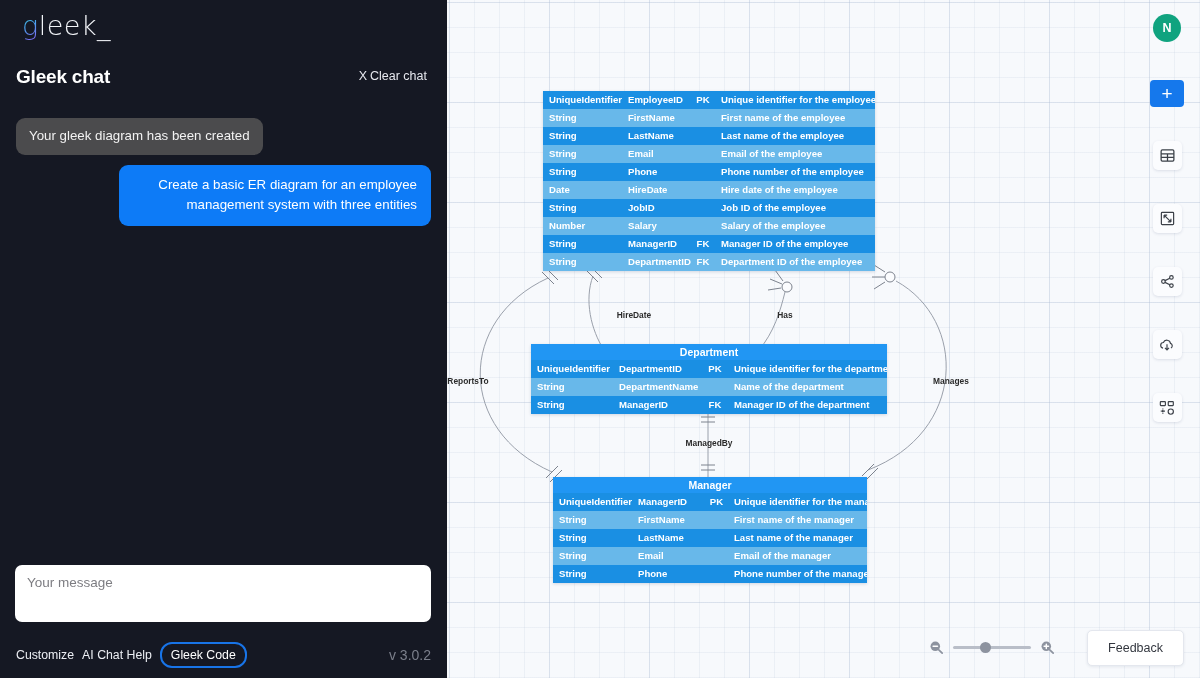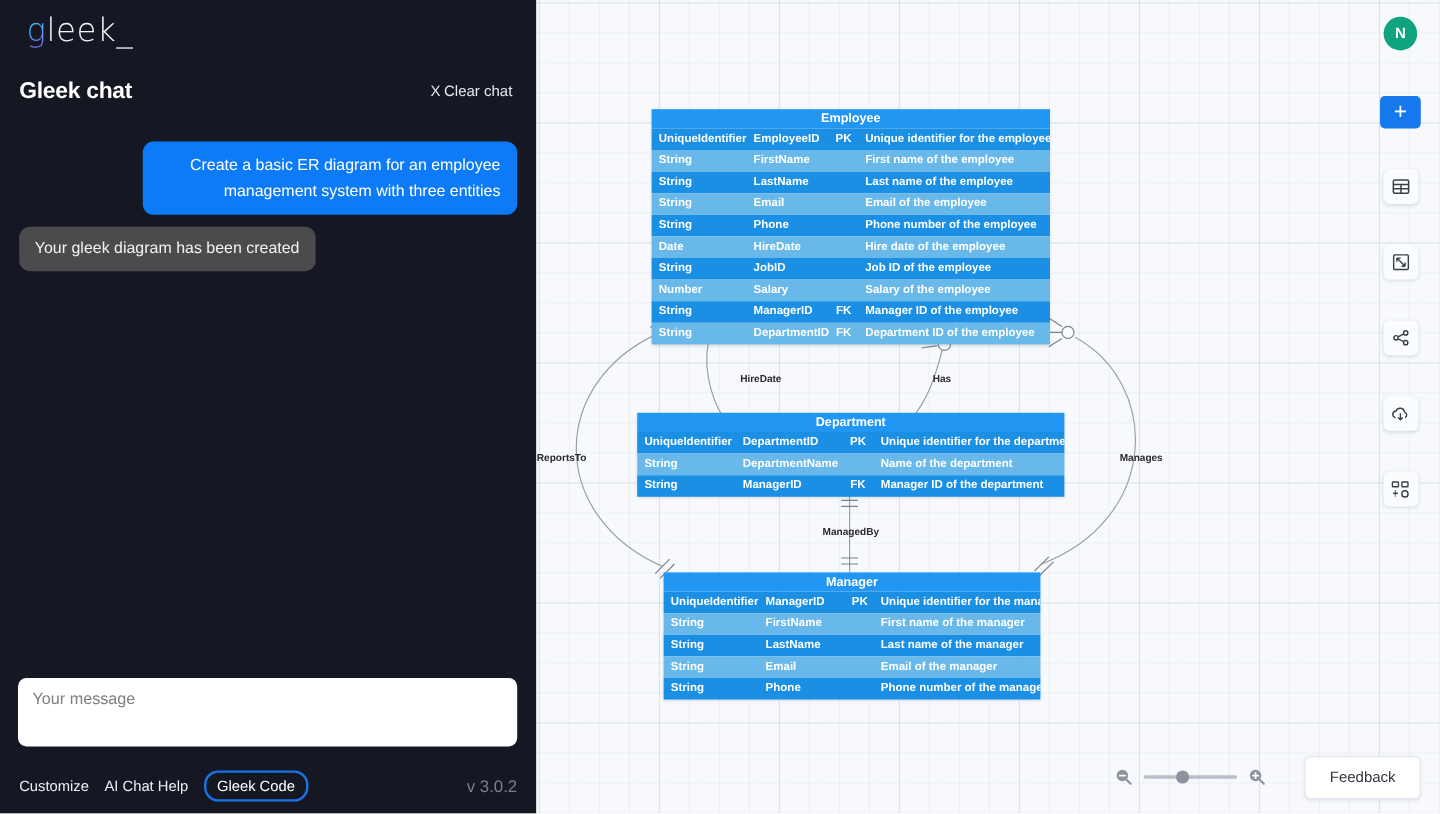--- a/index.html
+++ b/index.html
@@ -44,21 +44,21 @@
     height: 57px; background: #ffffff; border-radius: 7px;
   }
   #composer textarea {
     width: 100%; height: 100%; border: 0; outline: none; resize: none;
     padding: 10px 12px; font-size: 13.5px; font-family: "Liberation Sans", sans-serif;
     color: #222; background: transparent; border-radius: 7px;
   }
   #composer textarea::placeholder { color: #7d7d82; }
 
   #footbar { position: absolute; left: 16px; right: 16px; bottom: 8px; height: 30px;
-             display: flex; align-items: center; gap: 13px; }
+             display: flex; align-items: center; gap: 8px; }
   .foot-link { font-size: 12.3px; color: #eceef3; cursor: pointer; }
   #gleek-code { border: 2px solid #1874e8; border-radius: 12px; padding: 5px 9px;
                 font-size: 12.3px; color: #fff; cursor: pointer; line-height: 1; }
   #version { margin-left: auto; font-size: 14px; color: #7b7f8b; }
 
   
   #canvas {
     position: relative; flex: 1; height: 678px; overflow: hidden;
     background-color: #f7f9fc;
     background-image:
@@ -123,25 +123,25 @@
     </div>
 
     <div id="chat-head">
       <div id="chat-title">Gleek chat</div>
       <div id="clear-chat">
         <span class="x">X</span><span>Clear chat</span>
       </div>
     </div>
 
     <div id="messages">
+      <div class="msg bot">
+        <div class="bubble">Your gleek diagram has been created</div>
+      </div>
       <div class="msg user">
         <div class="bubble">Create a basic ER diagram for an employee management system with three entities</div>
-      </div>
-      <div class="msg bot">
-        <div class="bubble">Your gleek diagram has been created</div>
       </div>
     </div>
 
     <div id="composer">
       <textarea placeholder="Your message" style=""></textarea>
     </div>
 
     <div id="footbar">
       <span class="foot-link">Customize</span>
       <span class="foot-link">AI Chat Help</span>
@@ -174,21 +174,20 @@
         <path d="M 305,356 l 12,-12 M 309,360 l 12,-12" stroke="#7d838e"></path>
 
         <path d="M 261,410 L 261,477"></path>
         <path d="M 254,417 l 14,0 M 254,422 l 14,0" stroke="#7d838e"></path>
         <path d="M 254,465 l 14,0 M 254,470 l 14,0" stroke="#7d838e"></path>
       </g>
     </svg>
 
     <div id="entities">
         <div class="entity" style="left: 96px; top: 91px; width: 332px;">
-          <div class="ent-title">Employee</div>
           <div class="ent-row odd">
             <div class="c-type" style="width: 79px; flex: 0 0 auto;">UniqueIdentifier</div>
             <div class="c-name" style="width: 70px; flex: 0 0 auto;">EmployeeID</div>
             <div class="c-key" style="width: 22px; flex: 0 0 auto;">PK</div>
             <div class="c-desc" style="width: 161px; flex: 0 0 auto;">Unique identifier for the employee</div>
           </div>
           <div class="ent-row even">
             <div class="c-type" style="width: 79px; flex: 0 0 auto;">String</div>
             <div class="c-name" style="width: 70px; flex: 0 0 auto;">FirstName</div>
             <div class="c-key" style="width: 22px; flex: 0 0 auto;"></div>

